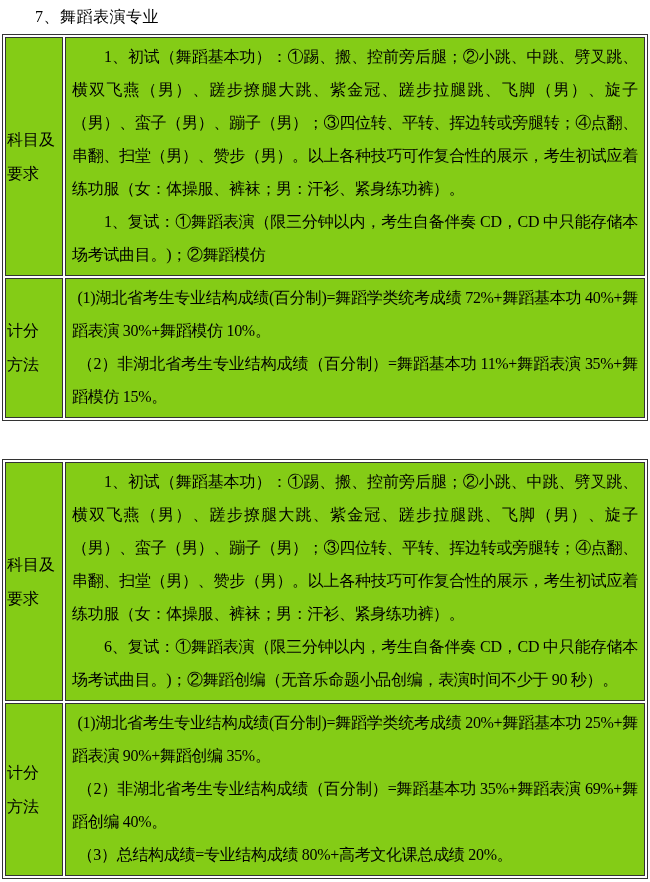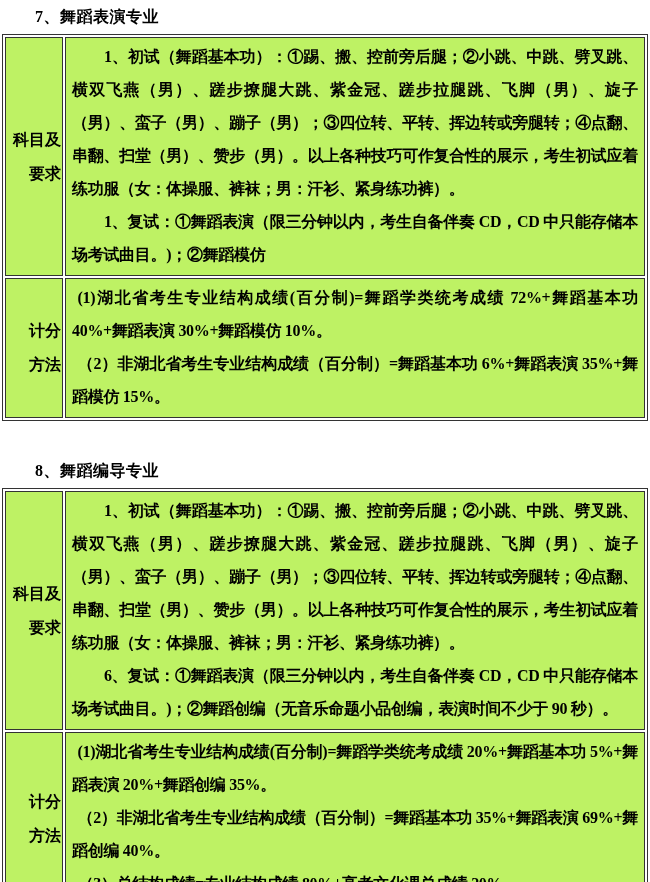--- a/index.html
+++ b/index.html
@@ -11,46 +11,45 @@
   }
   .page {
     width: 650px;
     min-height: 882px;
     box-sizing: border-box;
     padding: 5px 2px 6px 2px;
     background: #ffffff;
   }
   .section-heading {
     font-size: 16px;
-    font-weight: bold;
+    font-weight: normal;
     line-height: 23px;
     margin: 0 0 6px 0;
     padding-left: 33px;
     letter-spacing: 0.5px;
   }
   .section + .section {
     margin-top: 38px;
   }
   table.info-table {
     width: 646px;
     table-layout: fixed;
     border-collapse: separate;
     border-spacing: 2px;
     border: 1px solid #333333;
     background: #ffffff;
   }
   table.info-table td {
     border: 1px solid #333333;
     vertical-align: middle;
-    background: #bef264;
-    font-weight: bold;
+    background: #84cc16;
   }
   td.label-cell {
     width: 54px;
-    text-align: right;
+    text-align: left;
     white-space: pre-line;
     font-size: 16px;
     line-height: 34px;
     padding: 2px 1px;
   }
   td.content-cell {
     padding: 2px 6px 4px 6px;
     vertical-align: top;
   }
   .para {
@@ -78,44 +77,43 @@
         <td class="content-cell">
           <p class="para indent-big">1、初试（舞蹈基本功）：①踢、搬、控前旁后腿；②小跳、中跳、劈叉跳、横双飞燕（男）、蹉步撩腿大跳、紫金冠、蹉步拉腿跳、飞脚（男）、旋子（男）、蛮子（男）、蹦子（男）；③四位转、平转、挥边转或旁腿转；④点翻、串翻、扫堂（男）、赞步（男）。以上各种技巧可作复合性的展示，考生初试应着练功服（女：体操服、裤袜；男：汗衫、紧身练功裤）。</p>
           <p class="para indent-big">1、复试：①舞蹈表演（限三分钟以内，考生自备伴奏 CD，CD 中只能存储本场考试曲目。)；②舞蹈模仿</p>
         </td>
       </tr>
       <tr>
         <td class="label-cell">计分
 方法</td>
         <td class="content-cell">
           <p class="para indent-sm">(1)湖北省考生专业结构成绩(百分制)=舞蹈学类统考成绩 72%+舞蹈基本功 40%+舞蹈表演 30%+舞蹈模仿 10%。</p>
-          <p class="para indent-sm">（2）非湖北省考生专业结构成绩（百分制）=舞蹈基本功 6%+舞蹈表演 35%+舞蹈模仿 15%。</p>
+          <p class="para indent-sm">（2）非湖北省考生专业结构成绩（百分制）=舞蹈基本功 11%+舞蹈表演 35%+舞蹈模仿 15%。</p>
         </td>
       </tr>
     </tbody>
       </table>
   </div>
 
   <div class="section">
-    <h2 class="section-heading">8、舞蹈编导专业</h2>
     <table class="info-table">
       <tbody>
           <tr>
         <td class="label-cell">科目及
 要求</td>
         <td class="content-cell">
           <p class="para indent-big">1、初试（舞蹈基本功）：①踢、搬、控前旁后腿；②小跳、中跳、劈叉跳、横双飞燕（男）、蹉步撩腿大跳、紫金冠、蹉步拉腿跳、飞脚（男）、旋子（男）、蛮子（男）、蹦子（男）；③四位转、平转、挥边转或旁腿转；④点翻、串翻、扫堂（男）、赞步（男）。以上各种技巧可作复合性的展示，考生初试应着练功服（女：体操服、裤袜；男：汗衫、紧身练功裤）。</p>
           <p class="para indent-big">6、复试：①舞蹈表演（限三分钟以内，考生自备伴奏 CD，CD 中只能存储本场考试曲目。)；②舞蹈创编（无音乐命题小品创编，表演时间不少于 90 秒）。</p>
         </td>
       </tr>
       <tr>
         <td class="label-cell">计分
 方法</td>
         <td class="content-cell">
-          <p class="para indent-sm">(1)湖北省考生专业结构成绩(百分制)=舞蹈学类统考成绩 20%+舞蹈基本功 5%+舞蹈表演 20%+舞蹈创编 35%。</p>
+          <p class="para indent-sm">(1)湖北省考生专业结构成绩(百分制)=舞蹈学类统考成绩 20%+舞蹈基本功 25%+舞蹈表演 90%+舞蹈创编 35%。</p>
           <p class="para indent-sm">（2）非湖北省考生专业结构成绩（百分制）=舞蹈基本功 35%+舞蹈表演 69%+舞蹈创编 40%。</p>
           <p class="para indent-sm">（3）总结构成绩=专业结构成绩 80%+高考文化课总成绩 20%。</p>
         </td>
       </tr>
     </tbody>
       </table>
   </div>
 
 </div>
 

